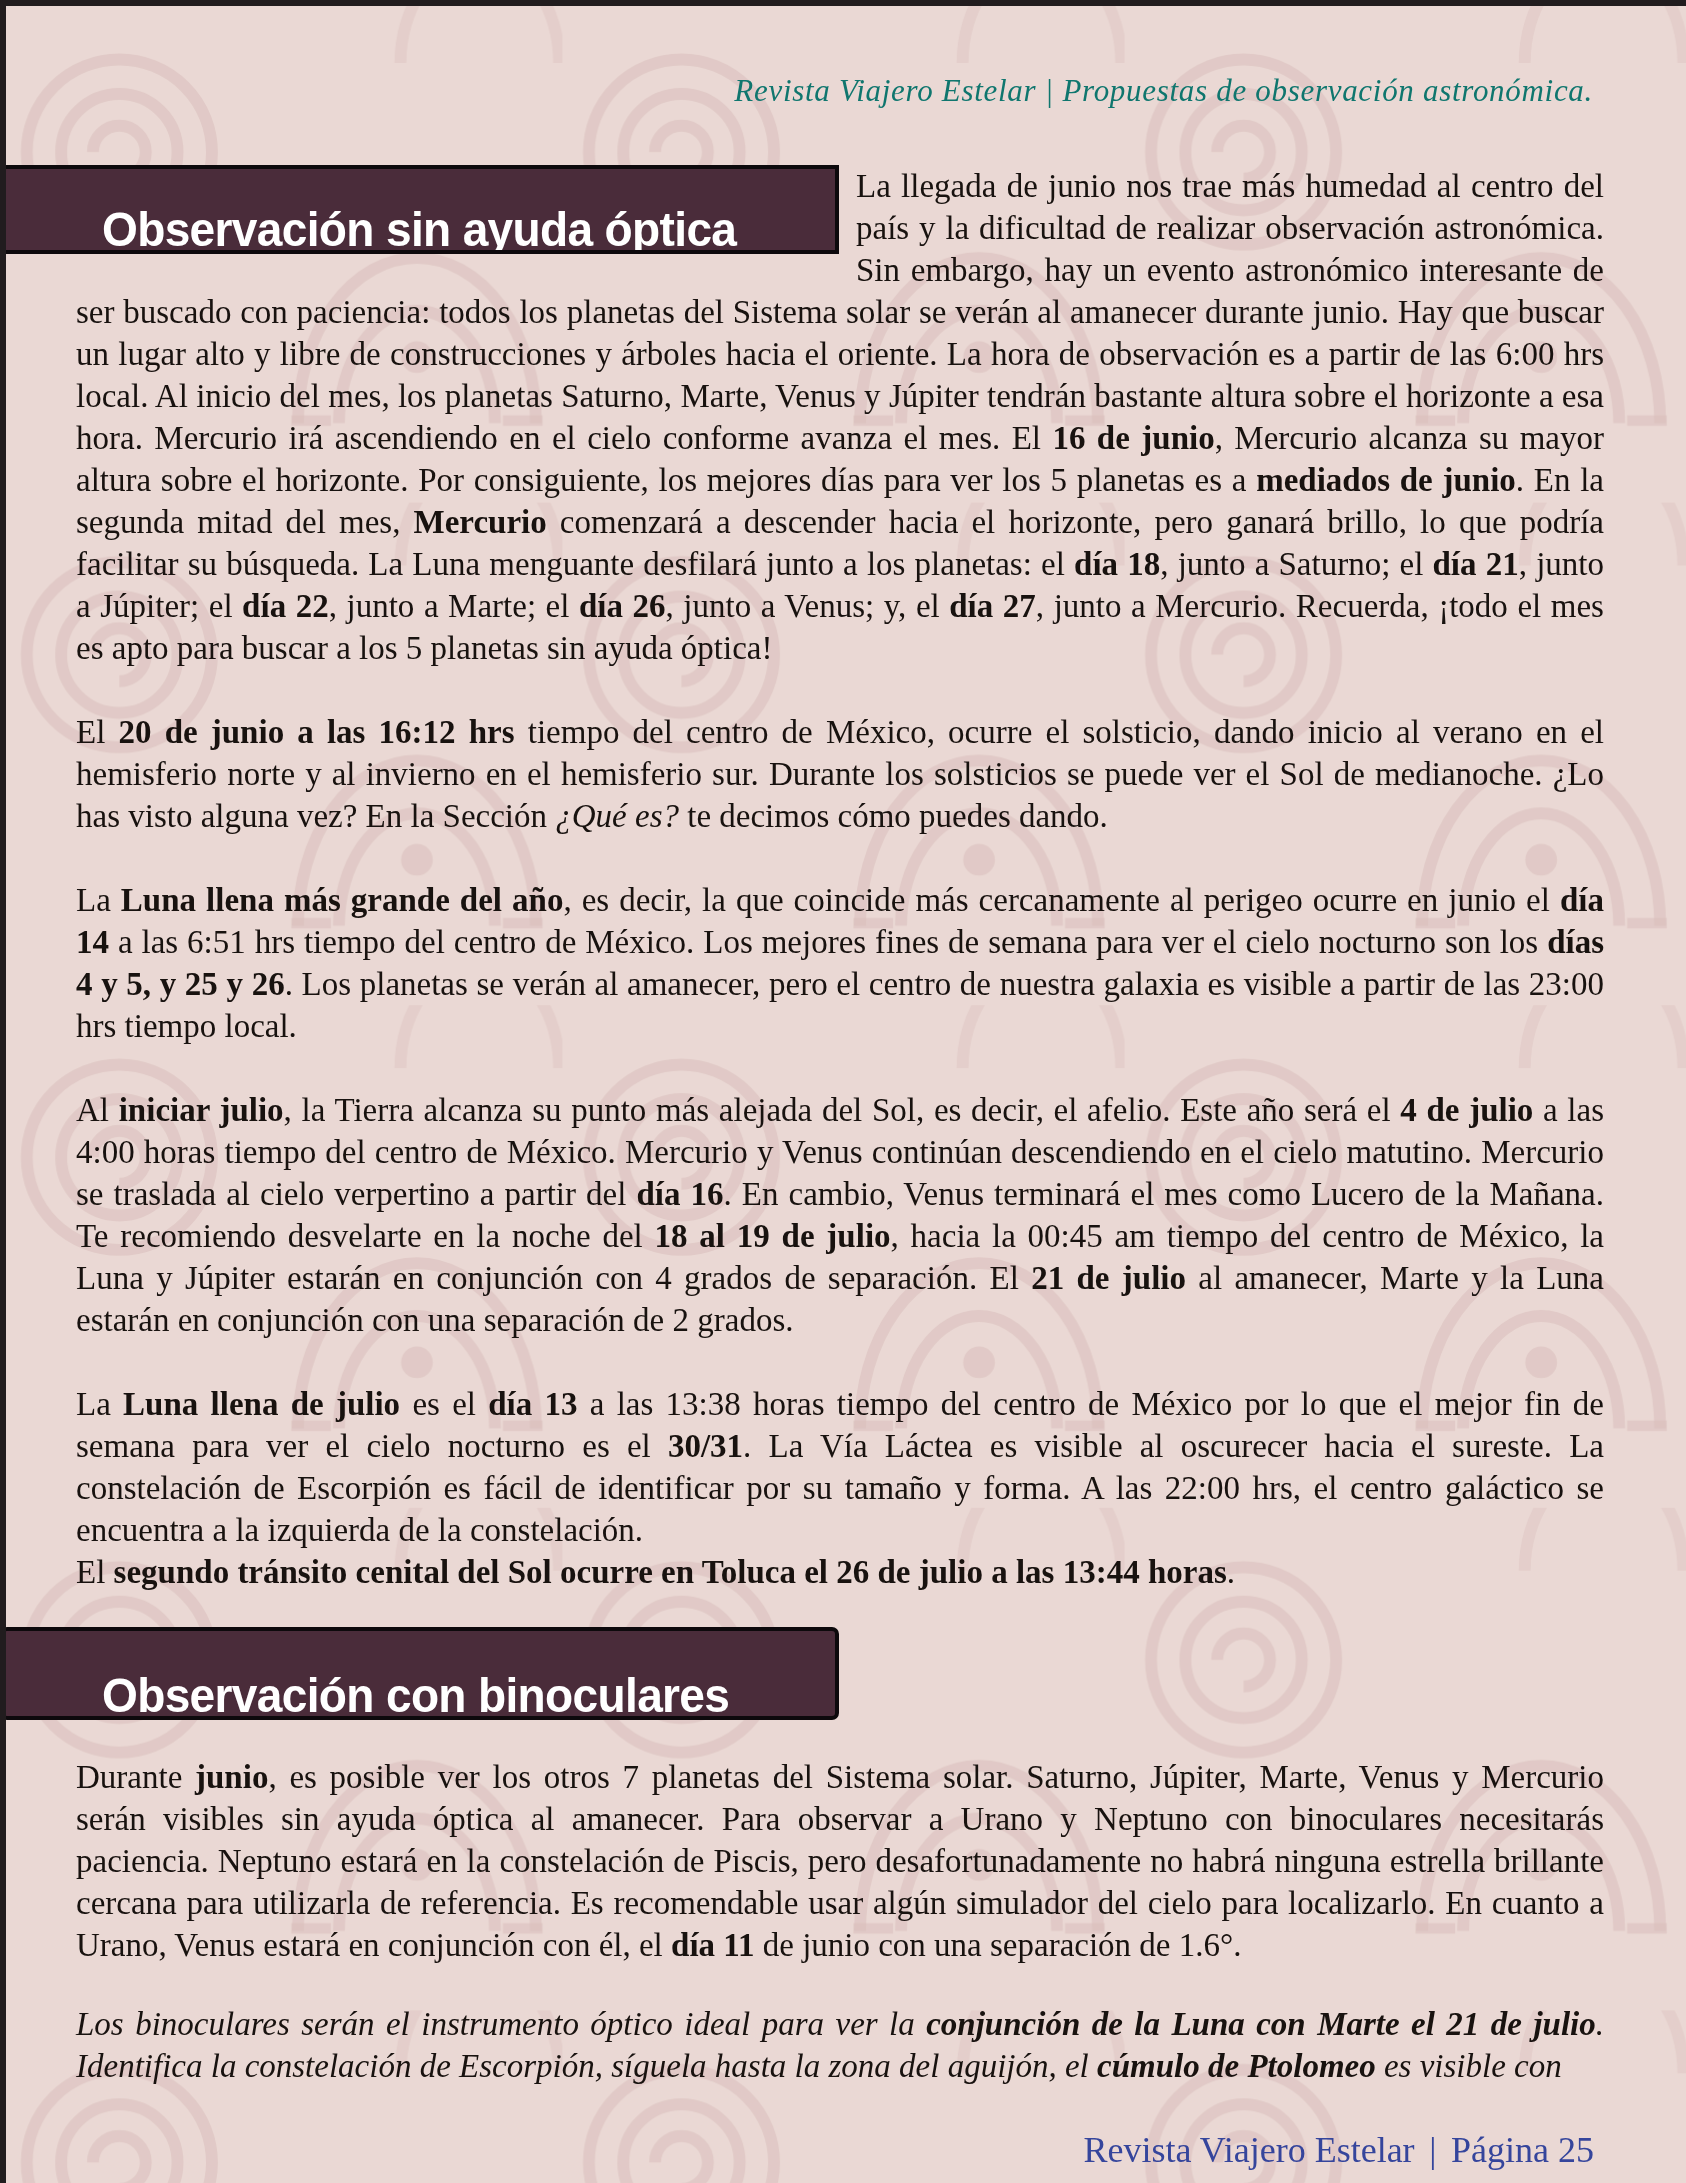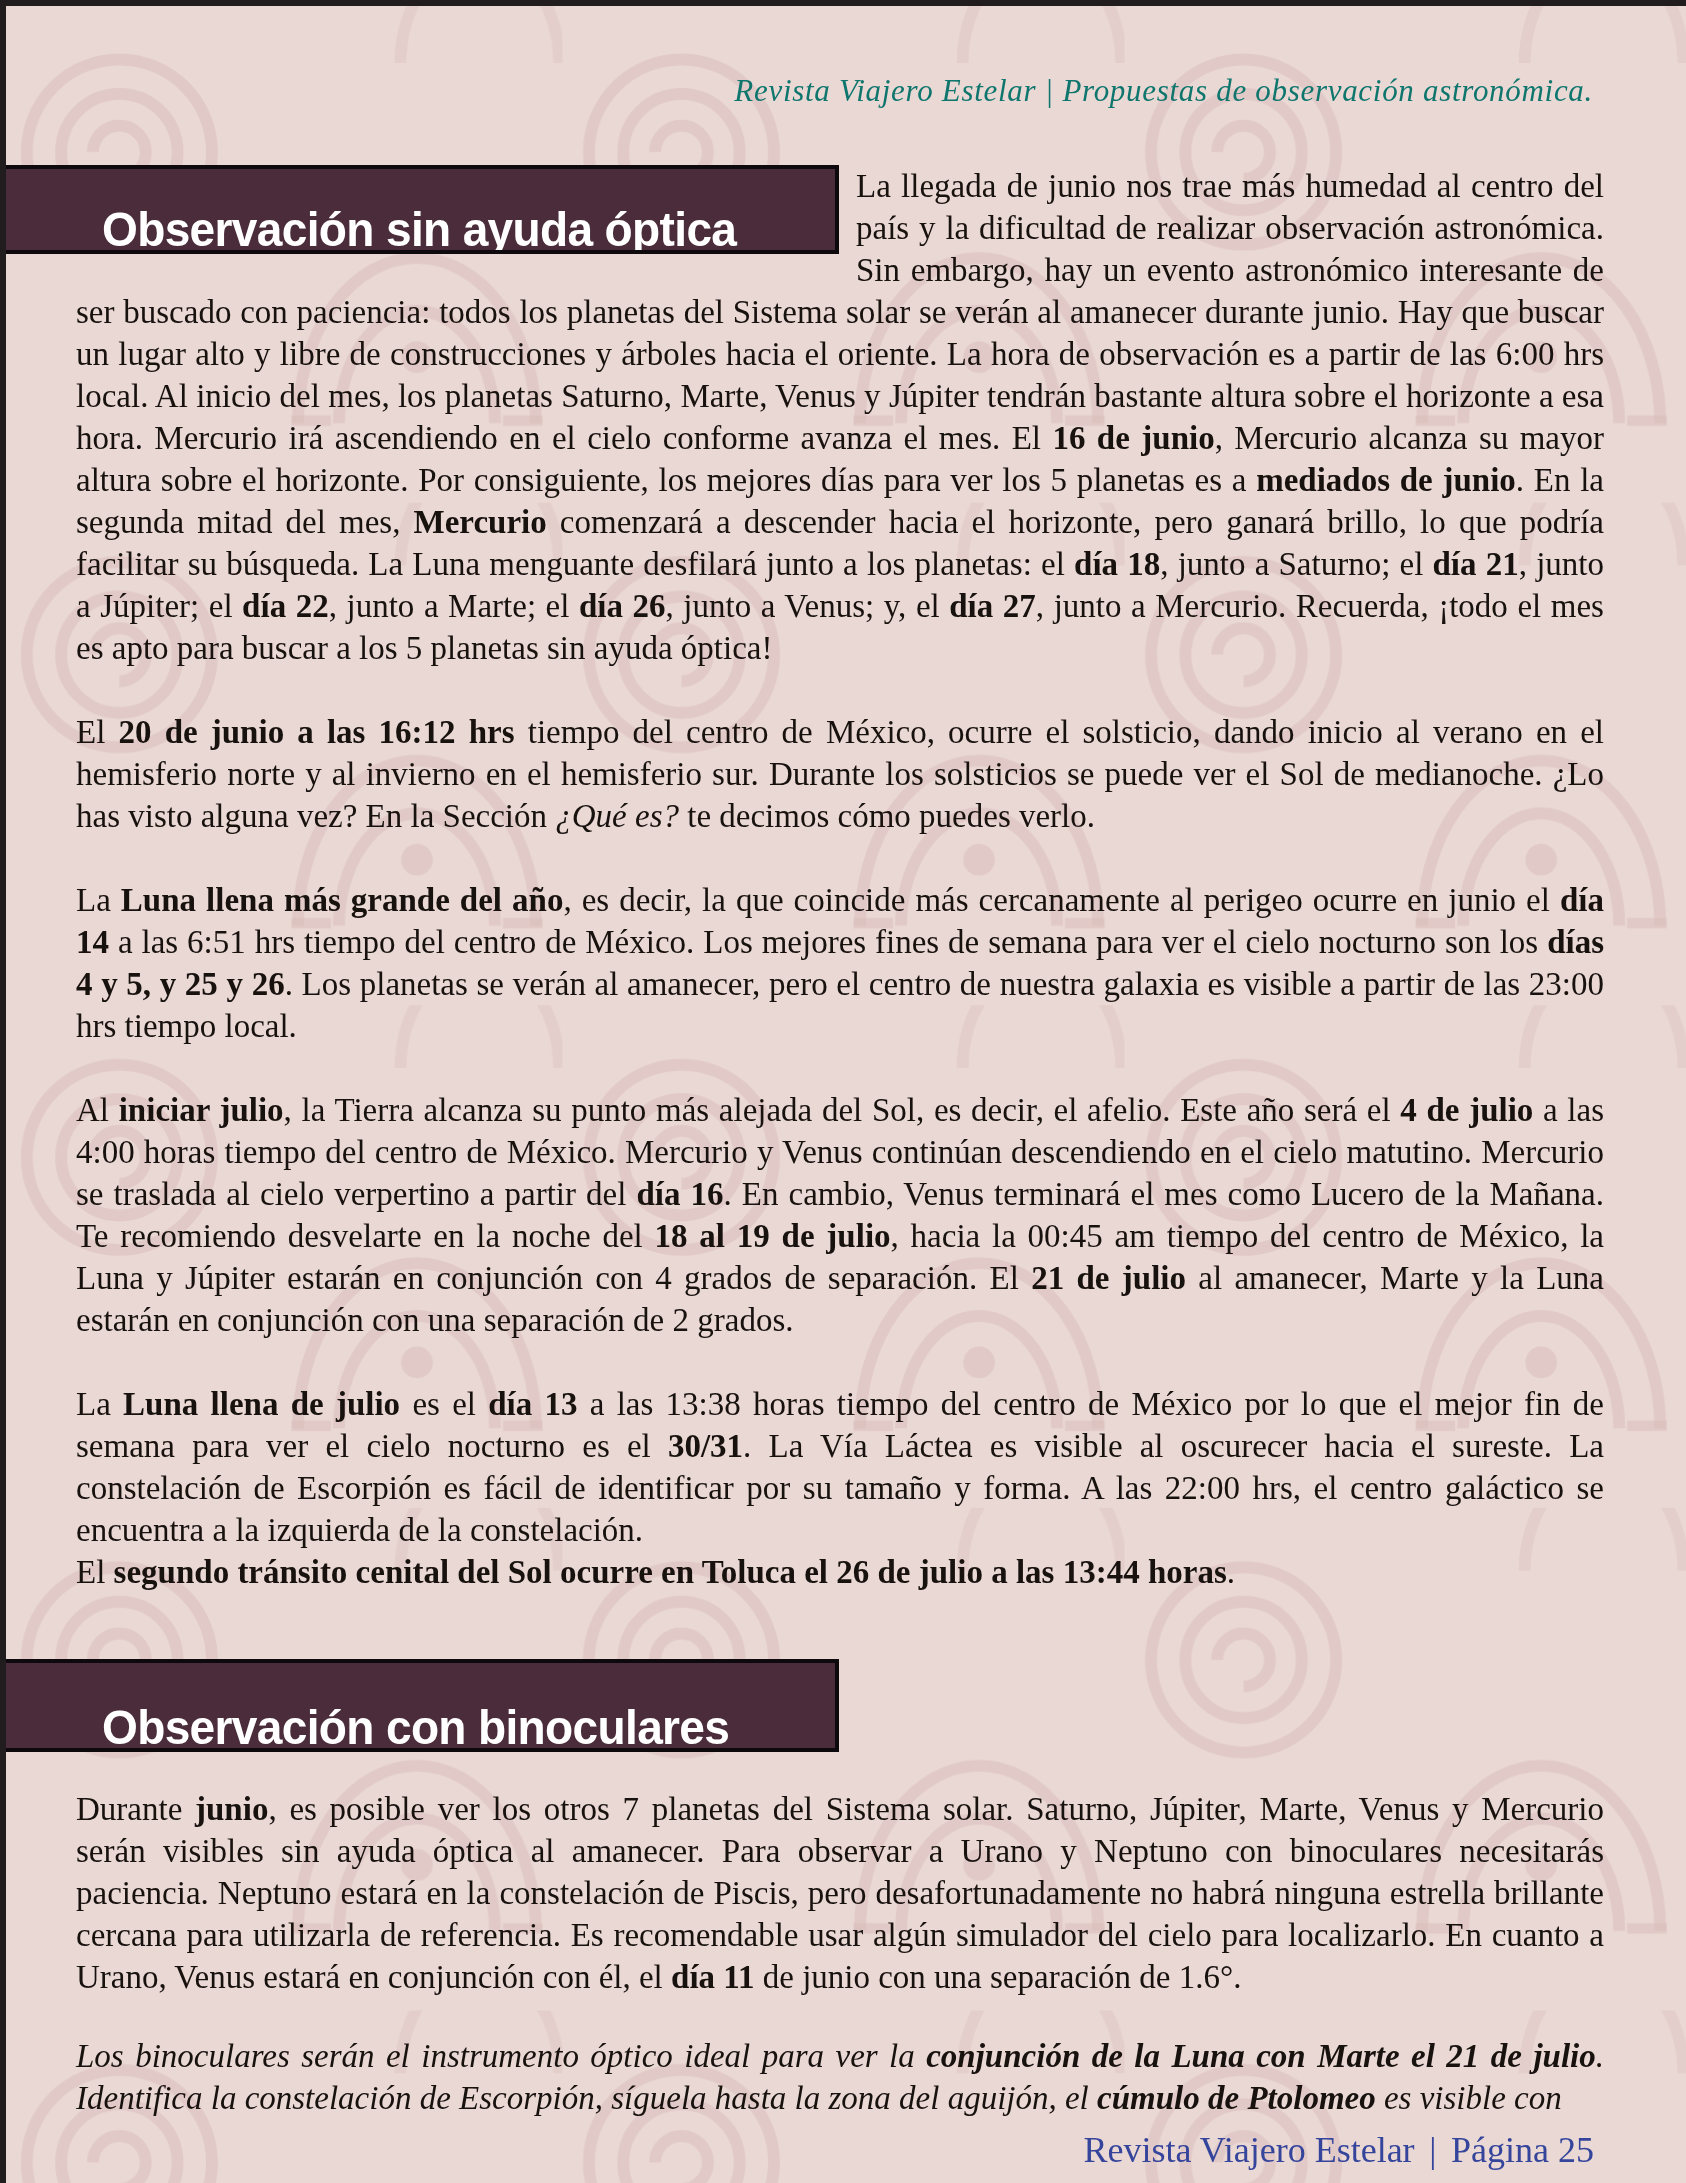--- a/index.html
+++ b/index.html
@@ -32,21 +32,21 @@
     box-sizing:border-box;
     width:839px;height:89px;
     margin-left:-76px;
     background:var(--maroon,#4a2c3a);
     border:4px solid #0d090c;
     display:flex;align-items:flex-end;
     padding-left:98px;
     overflow:hidden;
   }
   .title-box.floated{float:left;margin-right:17px;margin-bottom:8px;}
-  .title-box.second{clear:both;margin-top:66px;height:93px;}
+  .title-box.second{clear:both;margin-top:34px;height:93px;border-radius:7px;}
   .ttl{
     font-family:"Liberation Sans", sans-serif;
     font-weight:700;
     font-size:49px;
     color:#ffffff;
     white-space:nowrap;
     transform:scaleX(.94);
     transform-origin:left center;
     letter-spacing:-0.7px;
   }
@@ -96,21 +96,21 @@
 
   <div class="header-right">Revista Viajero Estelar  |  Propuestas de observación astronómica.</div>
 
   <div class="content">
 
     <div class="title-box floated">
       <span class="ttl">Observación sin ayuda óptica</span>
     </div>
 
     <p class="para first"><span>La llegada de junio nos trae más humedad al centro del país y la dificultad de realizar observación astronómica. Sin embargo, hay un evento astronómico interesante de ser buscado con paciencia: todos los planetas del Sistema solar se verán al amanecer durante junio. Hay que buscar un lugar alto y libre de construcciones y árboles hacia el oriente. La hora de observación es a partir de las 6:00 hrs local. Al inicio del mes, los planetas Saturno, Marte, Venus y Júpiter tendrán bastante altura sobre el horizonte a esa hora. Mercurio irá ascendiendo en el cielo conforme avanza el mes. El </span><b>16 de junio</b><span>, Mercurio alcanza su mayor altura sobre el horizonte. Por consiguiente, los mejores días para ver los 5 planetas es a </span><b>mediados de junio</b><span>. En la segunda mitad del mes, </span><b>Mercurio</b><span> comenzará a descender hacia el horizonte, pero ganará brillo, lo que podría facilitar su búsqueda. La Luna menguante desfilará junto a los planetas: el </span><b>día 18</b><span>, junto a Saturno; el </span><b>día 21</b><span>, junto a Júpiter; el </span><b>día 22</b><span>, junto a Marte; el </span><b>día 26</b><span>, junto a Venus; y, el </span><b>día 27</b><span>, junto a Mercurio. Recuerda, ¡todo el mes es apto para buscar a los 5 planetas sin ayuda óptica!</span></p>
-    <p class="para"><span>El </span><b>20 de junio a las 16:12 hrs</b><span> tiempo del centro de México, ocurre el solsticio, dando inicio al verano en el hemisferio norte y al invierno en el hemisferio sur. Durante los solsticios se puede ver el Sol de medianoche. ¿Lo has visto alguna vez? En la Sección </span><i>¿Qué es?</i><span> te decimos cómo puedes verlo.</span></p>
+    <p class="para"><span>El </span><b>20 de junio a las 16:12 hrs</b><span> tiempo del centro de México, ocurre el solsticio, dando inicio al verano en el hemisferio norte y al invierno en el hemisferio sur. Durante los solsticios se puede ver el Sol de medianoche. ¿Lo has visto alguna vez? En la Sección </span><i>¿Qué es?</i><span> te decimos cómo puedes dando.</span></p>
     <p class="para"><span>La </span><b>Luna llena más grande del año</b><span>, es decir, la que coincide más cercanamente al perigeo ocurre en junio el </span><b>día 14</b><span> a las 6:51 hrs tiempo del centro de México. Los mejores fines de semana para ver el cielo nocturno son los </span><b>días 4 y 5, y 25 y 26</b><span>. Los planetas se verán al amanecer, pero el centro de nuestra galaxia es visible a partir de las 23:00 hrs tiempo local.</span></p>
     <p class="para"><span>Al </span><b>iniciar julio</b><span>, la Tierra alcanza su punto más alejada del Sol, es decir, el afelio. Este año será el </span><b>4 de julio</b><span> a las 4:00 horas tiempo del centro de México. Mercurio y Venus continúan descendiendo en el cielo matutino. Mercurio se traslada al cielo verpertino a partir del </span><b>día 16</b><span>. En cambio, Venus terminará el mes como Lucero de la Mañana. Te recomiendo desvelarte en la noche del </span><b>18 al 19 de julio</b><span>, hacia la 00:45 am tiempo del centro de México, la Luna y Júpiter estarán en conjunción con 4 grados de separación. El </span><b>21 de julio</b><span> al amanecer, Marte y la Luna estarán en conjunción con una separación de 2 grados.</span></p>
     <p class="para"><span>La </span><b>Luna llena de julio</b><span> es el </span><b>día 13</b><span> a las 13:38 horas tiempo del centro de México por lo que el mejor fin de semana para ver el cielo nocturno es el </span><b>30/31</b><span>. La Vía Láctea es visible al oscurecer hacia el sureste. La constelación de Escorpión es fácil de identificar por su tamaño y forma. A las 22:00 hrs, el centro galáctico se encuentra a la izquierda de la constelación.</span></p>
     <p class="para tight"><span>El </span><b>segundo tránsito cenital del Sol ocurre en Toluca el 26 de julio a las 13:44 horas</b><span>.</span></p>
 
     <div class="title-box second">
       <span class="ttl">Observación con binoculares</span>
     </div>
 
     <p class="para after-box"><span>Durante </span><b>junio</b><span>, es posible ver los otros 7 planetas del Sistema solar. Saturno, Júpiter, Marte, Venus y Mercurio serán visibles sin ayuda óptica al amanecer. Para observar a Urano y Neptuno con binoculares necesitarás paciencia. Neptuno estará en la constelación de Piscis, pero desafortunadamente no habrá ninguna estrella brillante cercana para utilizarla de referencia. Es recomendable usar algún simulador del cielo para localizarlo. En cuanto a Urano, Venus estará en conjunción con él, el </span><b>día 11</b><span> de junio con una separación de 1.6°.</span></p>

